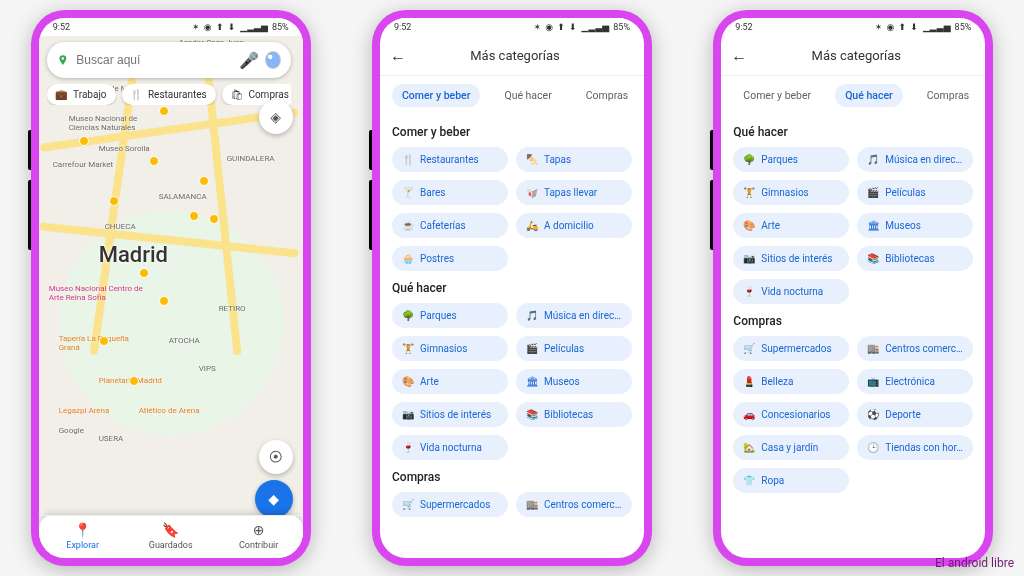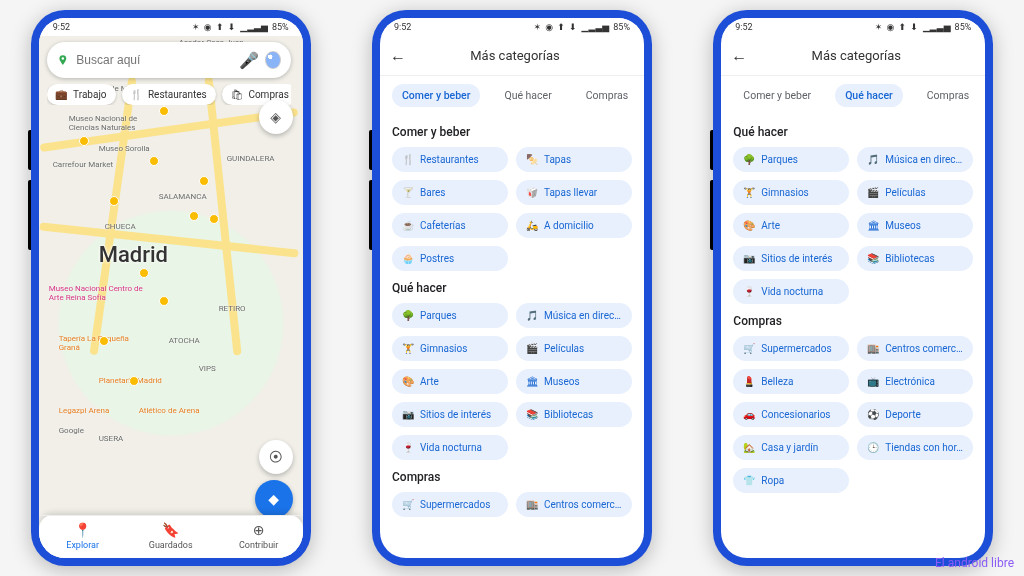--- a/index.html
+++ b/index.html
@@ -11,26 +11,26 @@
     display: flex;
     justify-content: space-around;
     align-items: center;
     position: relative;
   }
   .watermark {
     position: absolute;
     right: 10px;
     bottom: 6px;
     font-size: 12px;
-    color: #8b5cf6;
+    color: #701a75;
   }
   .phone {
     width: 280px;
     height: 556px;
-    background: #1d4ed8;
+    background: #d946ef;
     border-radius: 34px;
     padding: 8px;
     position: relative;
     box-shadow: 0 4px 20px rgba(0,0,0,.25);
   }
   .phone::before, .phone::after {
     content: "";
     position: absolute;
     left: -3px;
     width: 3px;

